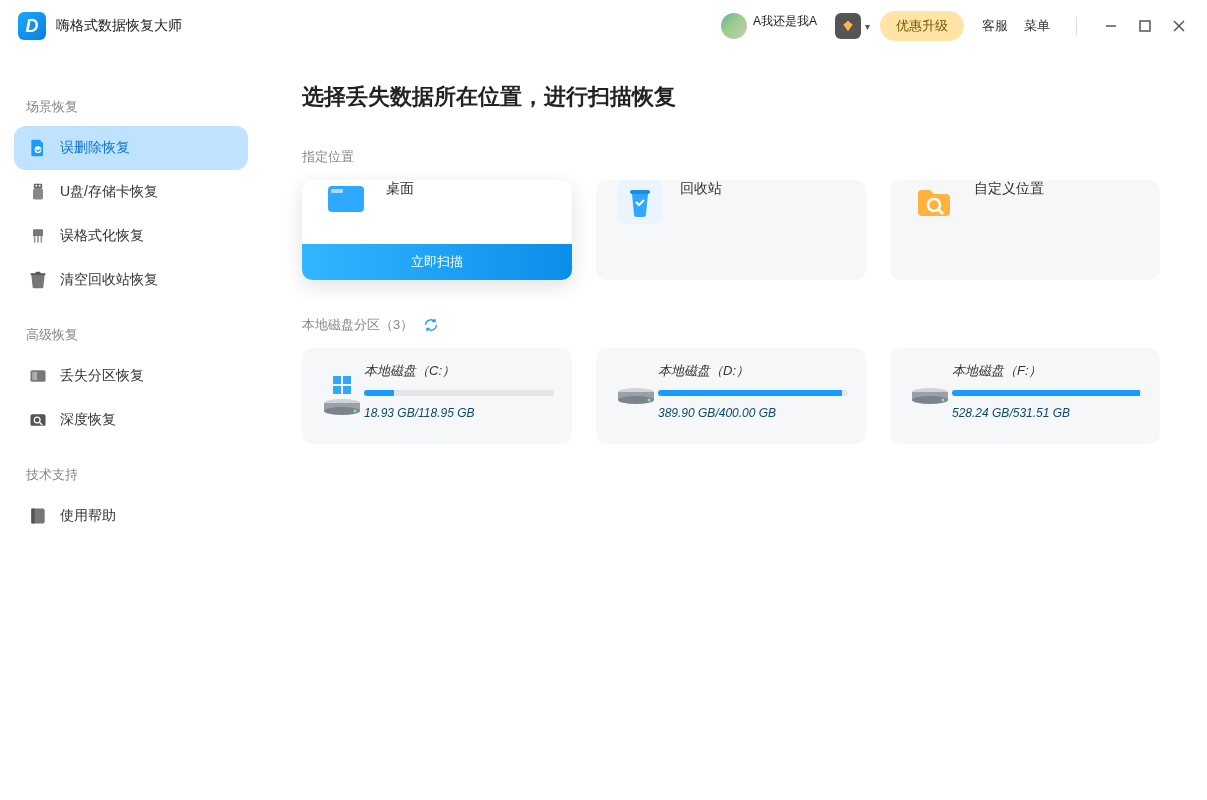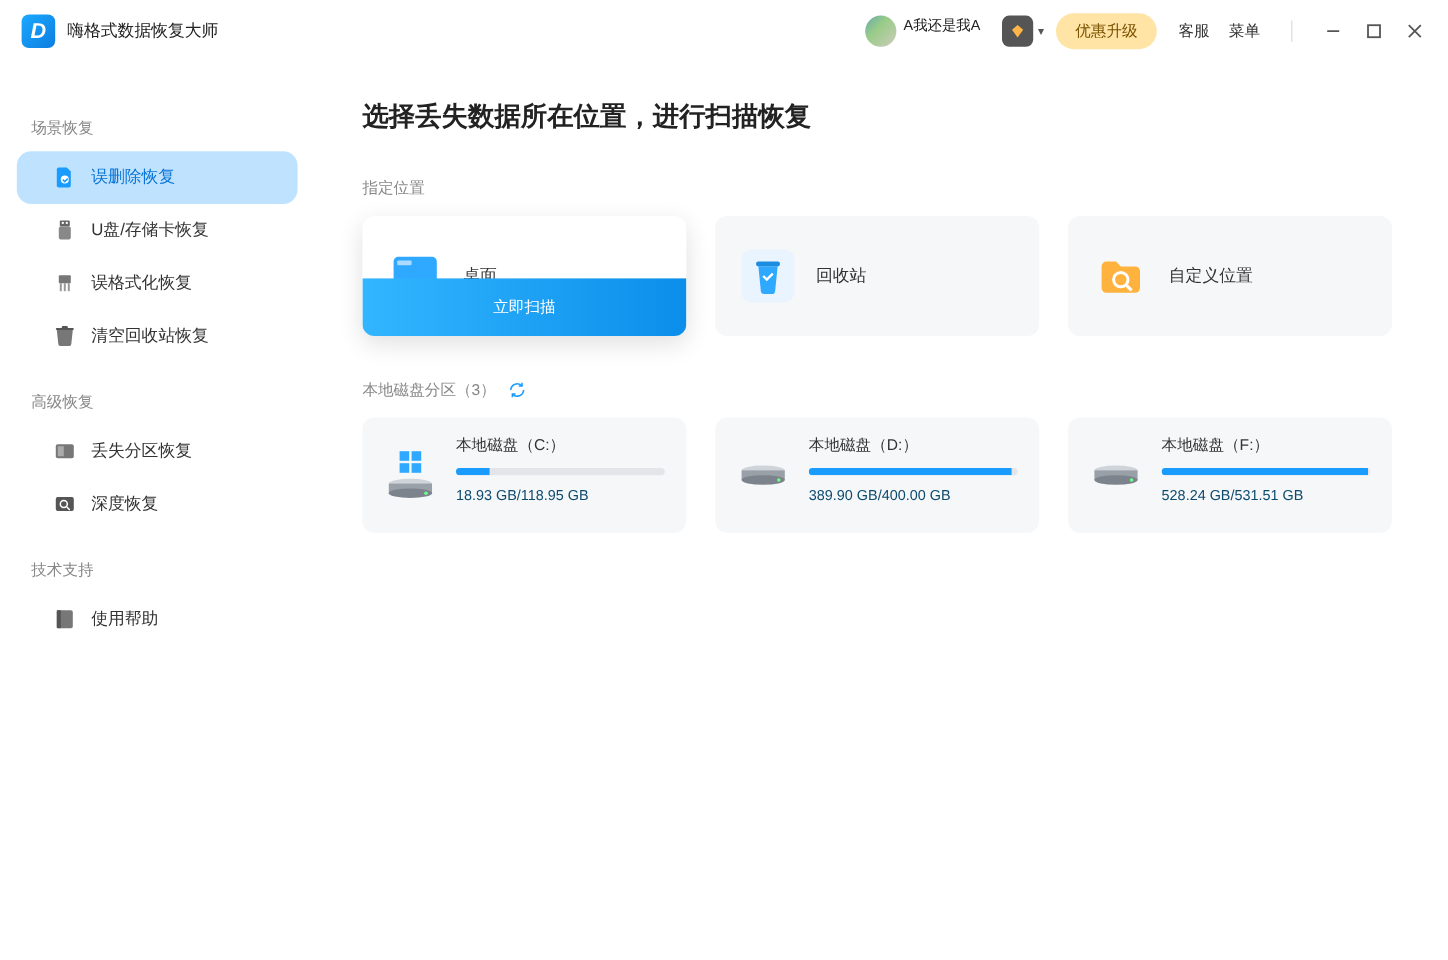--- a/index.html
+++ b/index.html
@@ -21,39 +21,39 @@
   .titlebar .txtlink { font-size:13px; color:#333; margin-right:16px; cursor:pointer; }
   .titlebar .divider { width:1px; height:18px; background:#ddd; margin:0 10px; }
   .titlebar .winbtn { width:20px; height:20px; display:flex; align-items:center; justify-content:center; color:#555; margin-left:14px; cursor:pointer;}
   .titlebar .winbtn svg { width:14px; height:14px; stroke:#555; stroke-width:1.5; fill:none;}
 
   
   .body { flex:1; display:flex; }
   .sidebar { width:262px; padding: 24px 14px 0 14px; }
   .side-section { font-size:13px; color:#888; margin: 24px 0 10px 12px; font-family: Liberation Mono, monospace; }
   .side-section:first-child { margin-top: 22px;}
-  .side-item { display:flex; align-items:center; gap:12px; padding:12px 30px; border-radius:12px; font-size:14px; color:#333; cursor:pointer; }
+  .side-item { display:flex; align-items:center; gap:12px; padding:12px 14px; border-radius:12px; font-size:14px; color:#333; cursor:pointer; }
   .side-item.active { background:#bfe3ff; color:#0b74d6; }
   .side-item .icn { width:20px; height:20px; display:flex; align-items:center; justify-content:center; }
   .side-item .icn svg { width:20px; height:20px; }
 
   .main { flex:1; padding: 30px 40px 0 40px; }
   .main h1 { font-size:22px; font-weight:600; color:#222; margin-bottom:36px; }
   .sec-label { font-size:13px; color:#888; margin-bottom:14px; display:flex; align-items:center; gap:10px;margin-top:16px;}
   .refresh { color:#1a9cff; cursor:pointer; display:inline-flex;}
   .refresh svg{width:16px;height:16px;}
 
   .card-row { display:flex; gap:24px; margin-bottom:36px; }
-  .loc-card { width:270px; height:100px; background:#f6f7f9; border-radius:10px; display:flex; align-items:center; gap:18px; padding:0 22px; cursor:pointer; position:relative;}
+  .loc-card { width:270px; height:100px; background:#f6f7f9; border-radius:10px; display:flex; align-items:flex-start; gap:18px; padding:0 22px; cursor:pointer; position:relative;}
   .loc-card.selected { background:#fff; box-shadow:0 6px 20px rgba(0,0,0,.12); overflow:hidden;}
   .loc-card .licon { width:44px; height:44px; display:flex; align-items:center; justify-content:center; border-radius:8px;}
   .loc-card .ltext { font-size:14px; color:#333; }
-  .loc-card.selected .scan-btn { position:absolute; left:0; right:0; bottom:0; height:48px; background:linear-gradient(90deg,#33b6ff,#0a8eea); color:#fff; font-size:13px; display:flex; align-items:center; justify-content:center; }
-
-  .disk-card { width:270px; height:96px; background:#f6f7f9; border-radius:10px; padding:14px 18px; display:flex; gap:16px; cursor:pointer;}
+  .loc-card.selected .scan-btn { position:absolute; left:0; right:0; bottom:0; height:36px; background:linear-gradient(90deg,#33b6ff,#0a8eea); color:#fff; font-size:13px; display:flex; align-items:center; justify-content:center; }
+
+  .disk-card { width:270px; height:96px; background:#f6f7f9; border-radius:10px; padding:14px 18px; display:flex; cursor:pointer;font-style:italic;}
   .disk-icon { width:44px; display:flex; flex-direction:column; align-items:center; justify-content:center; gap:2px;}
   .disk-body { flex:1; }
   .disk-name { font-size:13px; color:#333; margin-bottom:10px;}
   .disk-bar { width:100%; height:6px; background:#e3e5e9; border-radius:3px; overflow:hidden; margin-bottom:10px;}
   .disk-bar .fill { height:100%; background:#1a9cff; }
   .disk-size { font-size:12px; color:#0c4a6e;}
 </style>
 </head>
 <body>
 

